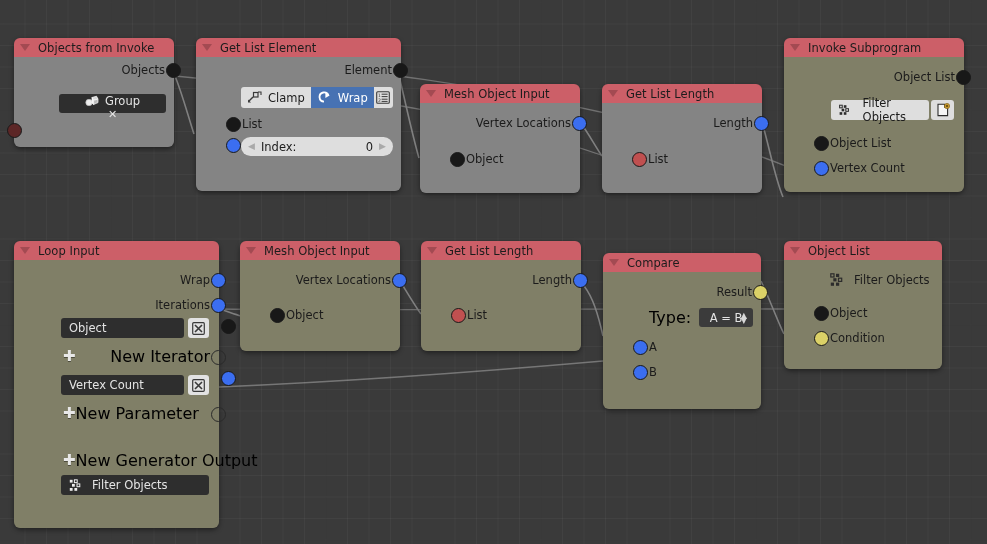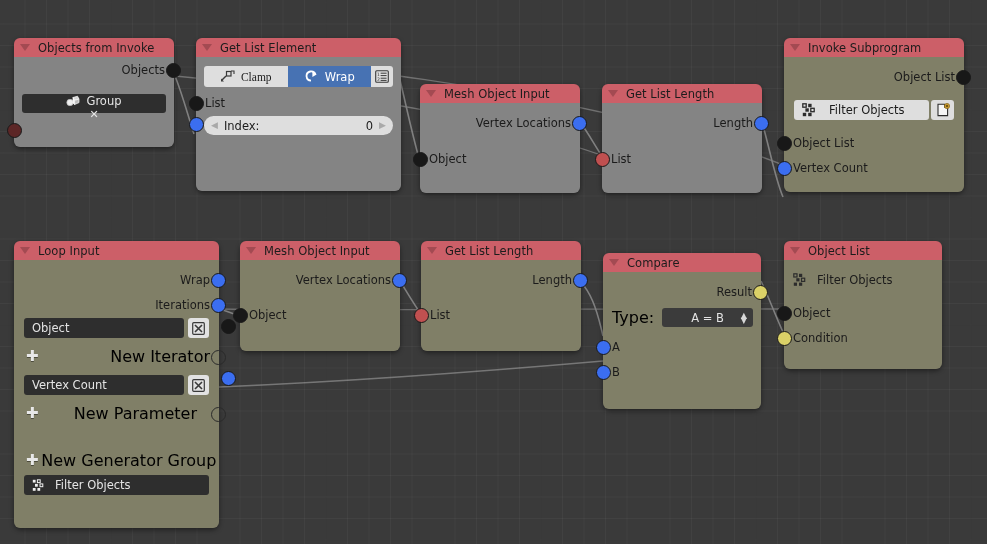--- a/index.html
+++ b/index.html
@@ -60,20 +60,21 @@
     font-size: 11.5px;
     color: #1c1c1c;
     letter-spacing: 0.05px;
     white-space: nowrap;
   }
   .node-body {
     border-bottom-left-radius: 6px;
     border-bottom-right-radius: 6px;
     position: relative;
     box-sizing: border-box;
+    padding-left: 37px;
   }
   .body-gray { background: #848484; }
   .body-olive { background: #807f67; }
 
   .row {
     position: relative;
     height: 21px;
     display: flex;
     align-items: center;
     font-size: 11.5px;
@@ -129,21 +130,21 @@
   .tog {
     display: flex;
     align-items: center;
     justify-content: center;
     font-size: 11.5px;
     height: 21px;
     box-sizing: border-box;
     gap: 6px;
     padding: 0 6px;
   }
-  .tog.off { background: #dedede; color: #1b1b1b; border-radius: 3px 0 0 3px; font-family: Liberation Serif, serif; }
+  .tog.off { background: #dedede; color: #1b1b1b; border-radius: 3px 0 0 3px; }
   .tog.on  { background: #4772b3; color: #ffffff; }
   .tog-end {
     background: #dedede;
     border-radius: 0 3px 3px 0;
     width: 22px;
     display: flex;
     align-items: center;
     justify-content: center;
     height: 21px;
   }
@@ -260,20 +261,24 @@
       <span class="sock group" style="left:-7px; top:66px;"></span>
     </div>
   </div>
 
   <div class="node" style="left:196px; top:38px; width:205px;">
     <div class="node-header">
       <span class="tri"></span>
       <span class="node-title">Get List Element</span>
     </div>
     <div class="node-body body-gray" style="height:134px; padding-top:2px;">
+      <div class="row out">
+        <span class="label">Element</span>
+        <span class="sock obj" style="right:-7px; top:4px;"></span>
+      </div>
       <div style="padding:7px 8px 0 8px;">
         <div class="toggle-row">
           <div class="tog off" style="flex:1;">
             <svg width="15" height="13" viewBox="0 0 15 13">
               <path d="M2 10 L6 6" stroke="#3a3a3a" stroke-width="1.4" fill="none"></path>
               <path d="M1 8.5 L1 11.5 L4 11.5 Z" fill="#3a3a3a"></path>
               <rect x="6.5" y="1.5" width="4.5" height="4.5" fill="none" stroke="#3a3a3a" stroke-width="1.2"></rect>
               <path d="M11 1 L14 1 L14 4" fill="none" stroke="#3a3a3a" stroke-width="1.1"></path>
             </svg>
             <span>Clamp</span>
@@ -444,21 +449,21 @@
       </div>
 
       <div class="plusrow" style="margin-top:8px;">
         <span class="plus">✚</span>
         <span class="label" style="margin-left:auto; margin-right:22px;">New Parameter</span>
         <span class="sock empty" style="right:-7px; top:4px;"></span>
       </div>
 
       <div class="plusrow" style="margin-top:26px;">
         <span class="plus">✚</span>
-        <span class="label" style="margin-left:auto; margin-right:auto;">New Generator Group</span>
+        <span class="label" style="margin-left:auto; margin-right:auto;">New Generator Output</span>
       </div>
 
       <div style="padding:4px 10px 0 10px;">
         <div class="widget-dark" style="padding:0 8px; gap:9px; height:20px;">
           <svg width="14" height="13" viewBox="0 0 14 13">
             <rect x="0.8" y="0.8" width="2.8" height="2.8" fill="#efefef"></rect>
             <rect x="5.4" y="0.8" width="2.8" height="2.8" fill="none" stroke="#efefef" stroke-width="1"></rect>
             <rect x="3" y="4.9" width="2.8" height="2.8" fill="#efefef"></rect>
             <rect x="8" y="4.9" width="2.8" height="2.8" fill="none" stroke="#efefef" stroke-width="1"></rect>
             <rect x="0.8" y="9" width="2.8" height="2.8" fill="#efefef"></rect>

